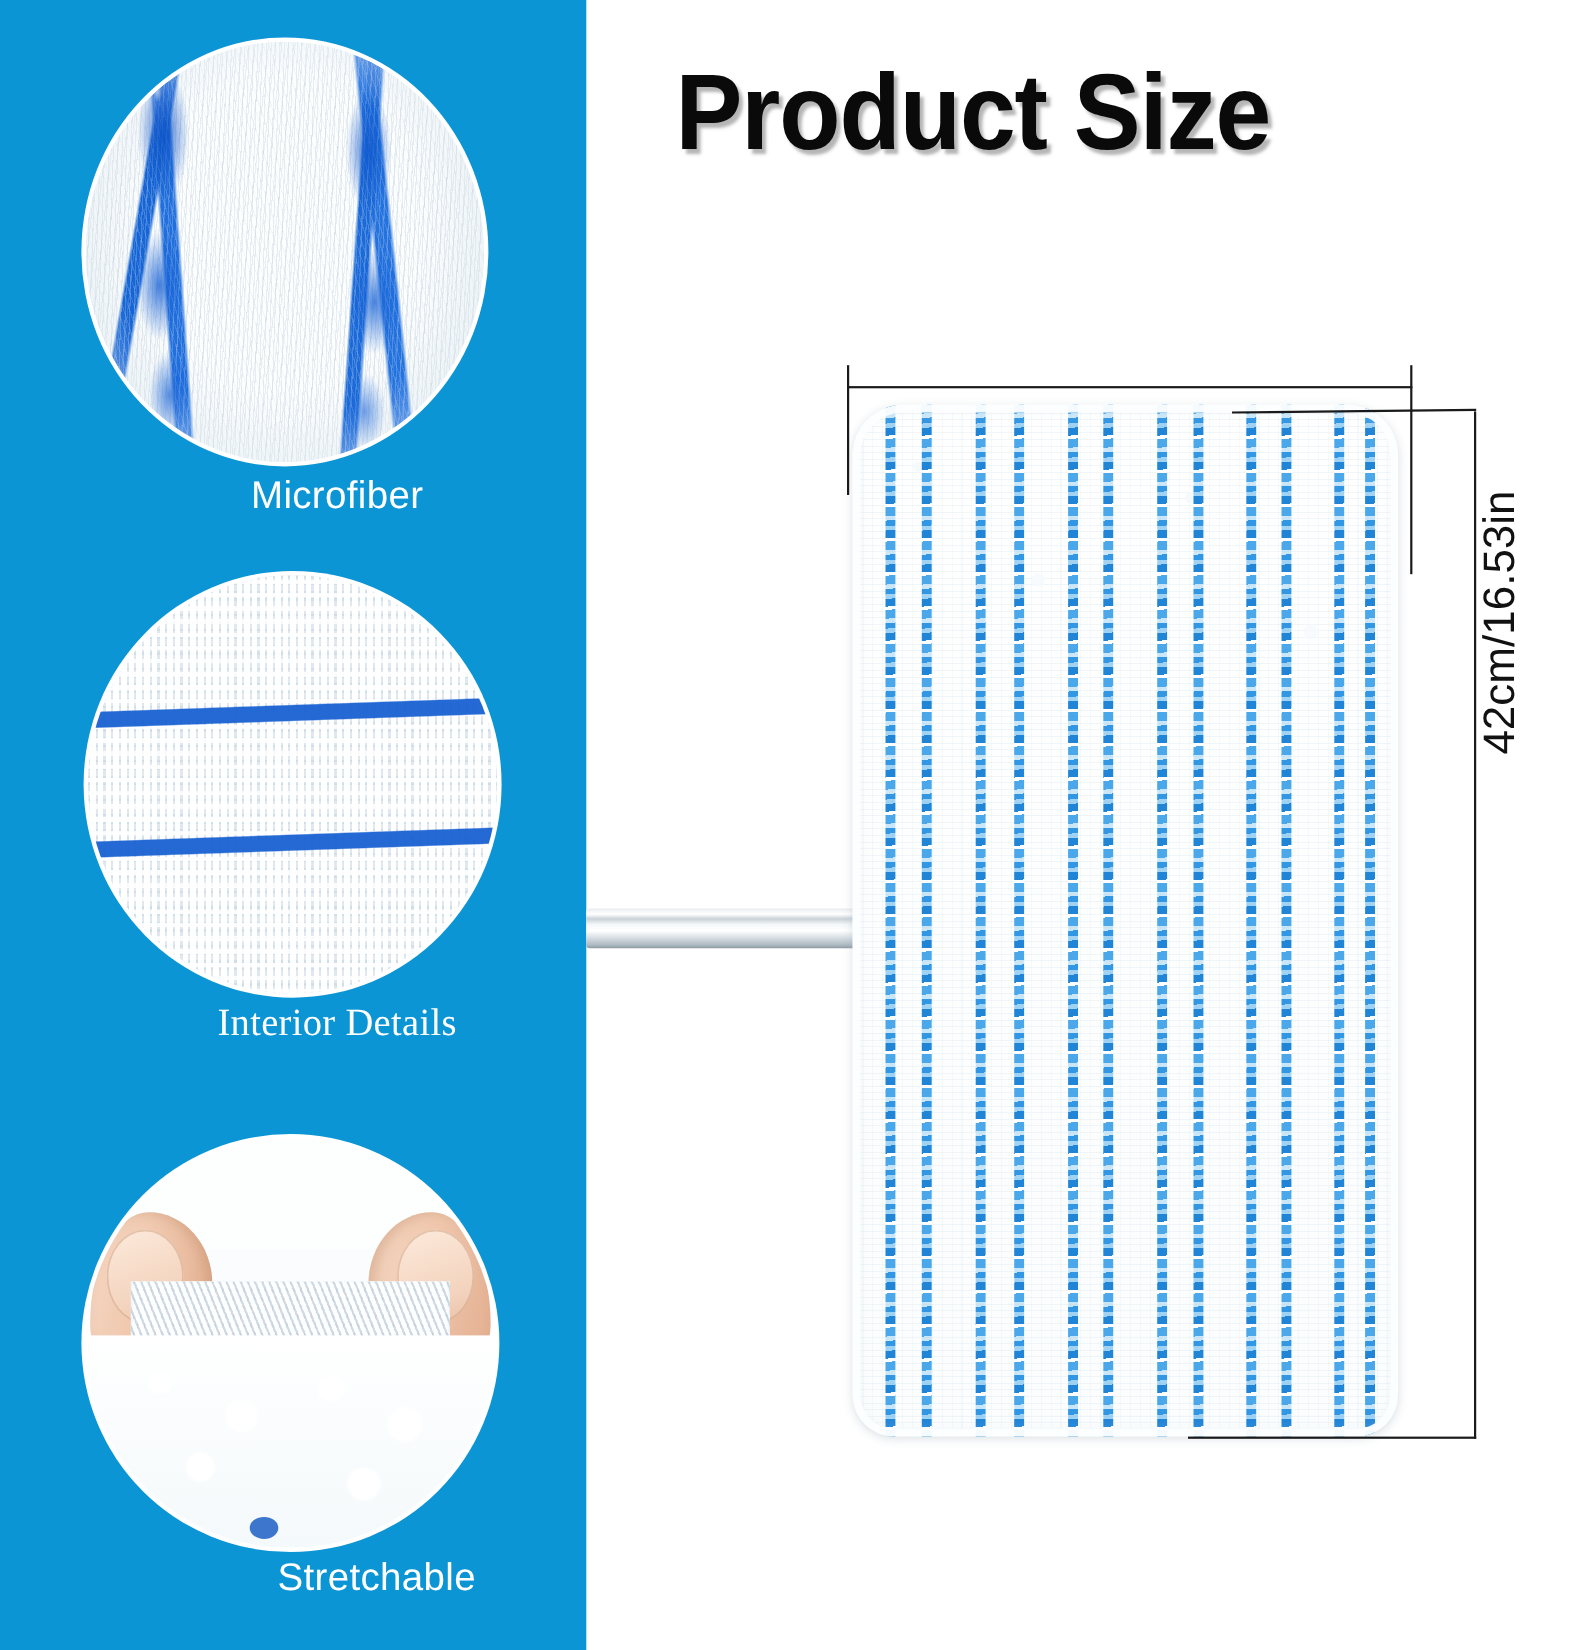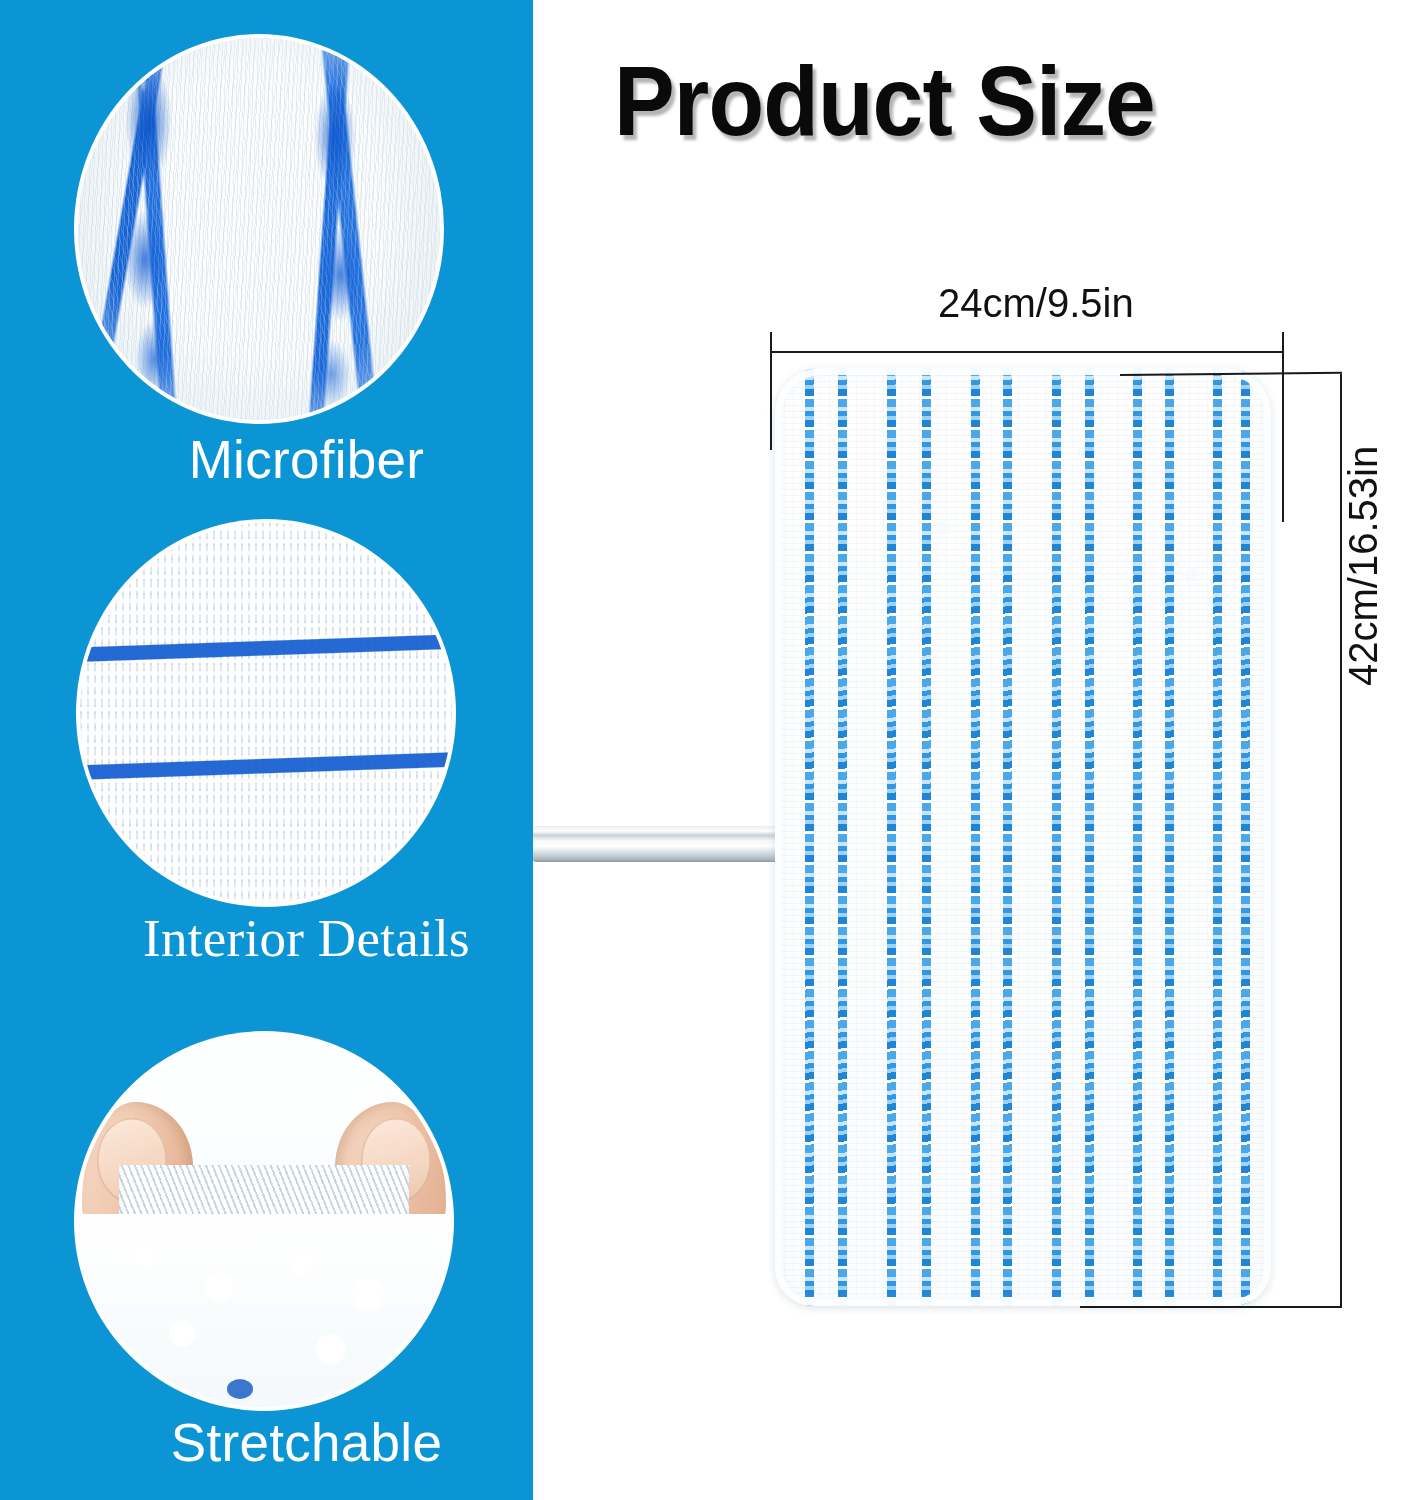--- a/index.html
+++ b/index.html
@@ -7,21 +7,21 @@
        font-family:"Liberation Sans","DejaVu Sans",sans-serif;}
   #page{position:relative;width:1427px;height:1500px;background:#ffffff;overflow:hidden;}
 
   
   #sidebar{position:absolute;left:0;top:0;width:533px;height:1500px;background:#0b95d5;}
 
   .feature{position:absolute;left:0;width:533px;}
   .circle-wrap{position:absolute;border-radius:50%;overflow:hidden;
                box-shadow:0 0 0 4px #ffffff;background:#fff;}
   .feature-label{position:absolute;width:613px;text-align:center;color:#ffffff;
-                 font-size:53px;font-weight:400;letter-spacing:0.3px;
+                 font-size:35px;font-weight:400;letter-spacing:0.3px;
                  font-family:"Liberation Sans","DejaVu Sans",sans-serif;
                  line-height:1;white-space:nowrap;}
 
   
   .ph-micro{position:absolute;inset:0;background:
      radial-gradient(ellipse 6px 14px at 18% 12%, rgba(255,255,255,.9), transparent 70%),
      linear-gradient(100deg, transparent 0 17%, #1565d8 17.6% 20.5%, transparent 21.2% 100%),
      linear-gradient(86deg,  transparent 0 21%, #1f6fe0 21.8% 25%,  transparent 25.8% 100%),
      linear-gradient(94deg,  transparent 0 66%, #1a6adc 66.6% 69.6%, transparent 70.4% 100%),
      linear-gradient(84deg,  transparent 0 70%, #2272e2 70.8% 74.2%, transparent 75% 100%),
@@ -175,21 +175,21 @@
             <div class="finger left">
               <div class="nail"></div>
             </div>
             <div class="finger right">
               <div class="nail"></div>
             </div>
             <div class="band"></div>
             <div class="fluff"></div>
           </div>
       </div>
-      <div class="feature-label" style="top:1416px;">Stretchable</div>
+      <div class="feature-label" style="top:1416px;padding-left:36px;">Stretchable</div>
     </div>
   </div>
 
   <div id="title">Product Size</div>
 
   <div id="rod"></div>
 
   <div id="pad">
     <div class="terry"></div>
     <div class="stripe" style="left:30px;"></div>
@@ -203,20 +203,19 @@
     <div class="stripe" style="left:358px;"></div>
     <div class="stripe" style="left:390px;"></div>
     <div class="stripe" style="left:438px;"></div>
     <div class="stripe" style="left:466px;"></div>
     <div class="edge"></div>
   </div>
 
   <div class="rule" id="w-line"></div>
   <div class="rule" id="w-tick-l"></div>
   <div class="rule" id="w-tick-r"></div>
-  <div class="dim-text" id="dim-width-label">24cm/9.5in</div>
 
   <div class="rule" id="ext-top"></div>
   <div class="rule" id="ext-bot"></div>
   <div class="rule" id="h-line"></div>
   <div class="dim-text" id="dim-height-label">42cm/16.53in</div>
 
 </div>
 
 </body></html>

